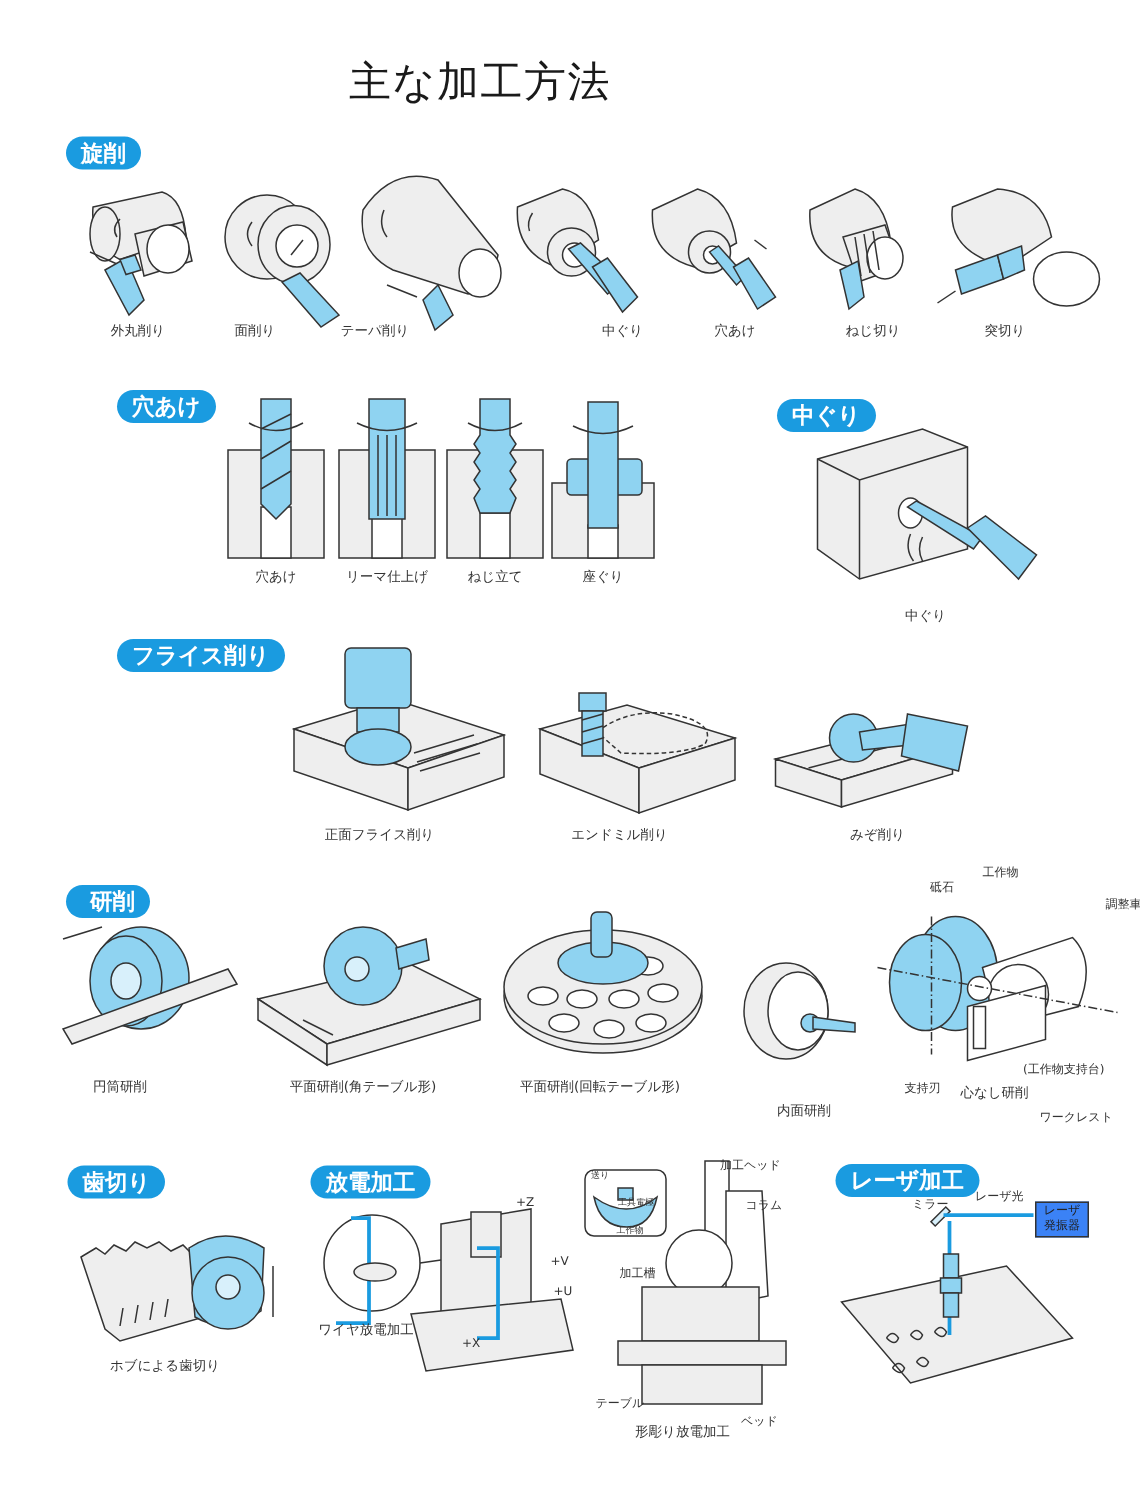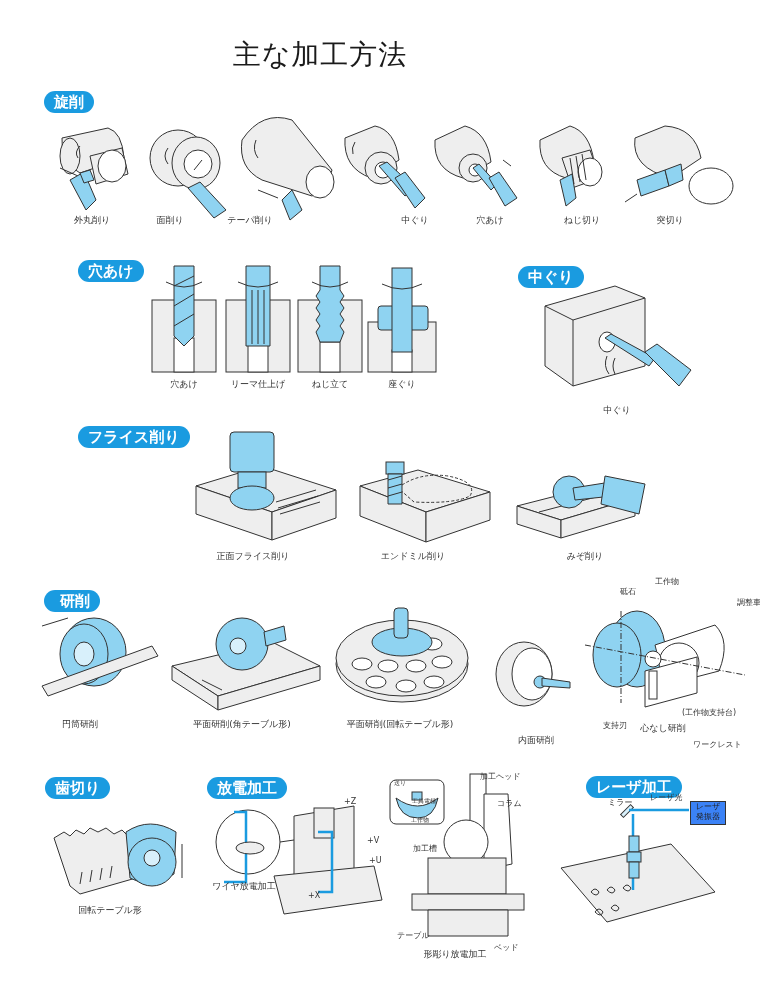--- a/index.html
+++ b/index.html
@@ -243,21 +243,21 @@
 <div class="badge" style="left:45px;top:777px;">歯切り</div>
 
 <svg style="left:50px;top:818px;" width="140" height="80">
   <path class="gy" d="M4 20 L14 14 L20 18 L26 12 L34 16 L40 10 L48 14 L56 10 L64 16 L72 12 L80 20 L86 60 L30 76 L20 68Z"></path>
   <path class="ln" d="M30 66 l2 -12 M40 64 l2 -12 M50 62 l2 -12 M60 60 l2 -12"></path>
   <path class="bl" d="M76 14 Q100 -2 126 14 L124 56 Q100 72 80 60Z"></path>
   <circle class="bl" cx="102" cy="44" r="24"></circle>
   <circle cx="102" cy="40" r="8" fill="#d8f0fb" stroke="#333"></circle>
   <path class="ln" d="M132 26 V60"></path>
 </svg>
-<div class="cap" style="left:110px;top:904px;">回転テーブル形</div>
+<div class="cap" style="left:110px;top:904px;">ホブによる歯切り</div>
 
 <div class="badge" style="left:207px;top:777px;">放電加工</div>
 
 <svg style="left:214px;top:796px;" width="170" height="120">
   <circle class="wh" cx="34" cy="46" r="32"></circle>
   <path class="beam" d="M20 16 H32 V86 H10"></path>
   <ellipse class="gy" cx="36" cy="52" rx="14" ry="6"></ellipse>
   <path class="ln" d="M66 46 L80 44"></path>
   <path class="gy" d="M80 20 L140 10 L140 90 L80 100Z"></path>
   <rect class="gy" x="100" y="12" width="20" height="30"></rect>
@@ -284,21 +284,21 @@
 <div class="lbl" style="left:394px;top:779px;font-size:6px;">送り</div>
 <div class="lbl" style="left:412px;top:797px;font-size:6px;">工具電極</div>
 <div class="lbl" style="left:411px;top:816px;font-size:6px;">工作物</div>
 <div class="lbl" style="left:480px;top:771px;">加工ヘッド</div>
 <div class="lbl" style="left:497px;top:798px;">コラム</div>
 <div class="lbl" style="left:413px;top:843px;">加工槽</div>
 <div class="lbl" style="left:397px;top:930px;">テーブル</div>
 <div class="lbl" style="left:494px;top:942px;">ベッド</div>
 <div class="cap" style="left:455px;top:948px;">形彫り放電加工</div>
 
-<div class="badge" style="left:586px;top:776px;">レーザ加工</div>
+<div class="badge" style="left:557px;top:776px;">レーザ加工</div>
 
 <svg style="left:555px;top:800px;" width="180" height="120">
   <path class="gy" d="M6 68 L116 44 L160 92 L52 122Z"></path>
   <rect x="70" y="4" width="4" height="14" fill="#d8f0fb" stroke="#333" transform="rotate(45 72 11)"></rect>
   <path class="beam" d="M74 10 H134"></path>
   <path class="beam" d="M78 14 V90"></path>
   <rect class="bl" x="74" y="36" width="10" height="16"></rect>
   <rect class="bl" x="72" y="52" width="14" height="10"></rect>
   <rect class="bl" x="74" y="62" width="10" height="16"></rect>
   <path class="ln" d="M36 92 q4 -6 8 0 q-2 6 -8 0 M52 90 q4 -6 8 0 q-2 6 -8 0 M68 88 q4 -6 8 0 q-2 6 -8 0 M40 112 q4 -6 8 0 q-2 6 -8 0 M56 108 q4 -6 8 0 q-2 6 -8 0"></path>

